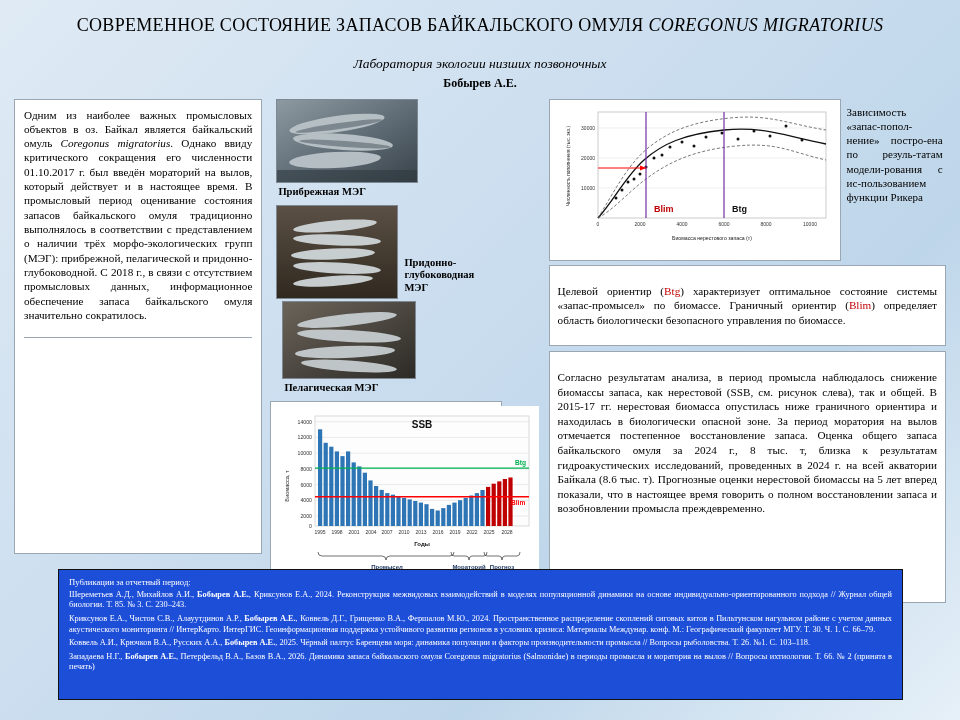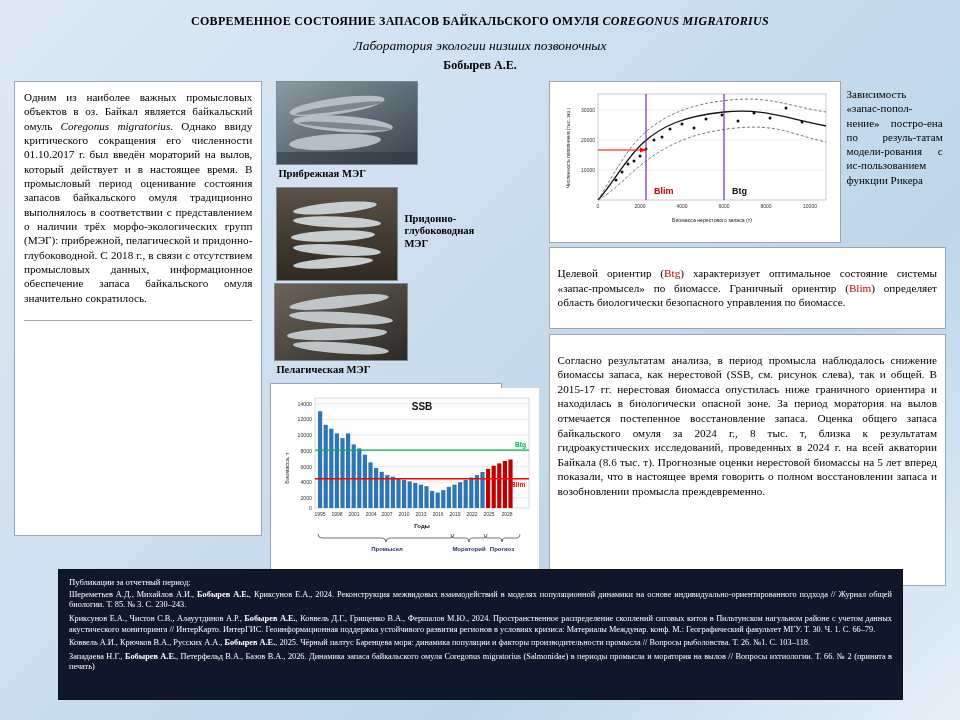--- a/index.html
+++ b/index.html
@@ -6,23 +6,23 @@
   body{
     width:960px;height:720px;overflow:hidden;
     background:linear-gradient(135deg,#dfeaf4 0%,#cfe0f0 35%,#bed6ea 70%,#e6f0f8 100%);
     font-family:"Liberation Serif", serif;
     color:#000;
   }
   .poster{position:relative;width:960px;height:720px;box-sizing:border-box;}
 
   
   .header{padding:14px 40px 2px 40px;text-align:center;}
-  .title{font-size:12px;font-weight:bold;letter-spacing:.3px;line-height:1.25;}
+  .title{font-size:18px;font-weight:normal;letter-spacing:.3px;line-height:1.25;}
   .title .ital{font-style:italic;}
-  .subtitle{font-size:13.5px;font-style:italic;margin-top:9px;}
+  .subtitle{font-size:13.5px;font-style:italic;margin-top:19px;}
   .author{font-size:12px;font-weight:bold;margin-top:4px;}
 
   
   .cols{display:flex;gap:8px;padding:6px 14px 0 14px;box-sizing:border-box;}
   .col-left{width:250px;}
   .col-mid{width:272px;}
   .col-right{width:400px;}
 
   .box{
     background:#fff;border:1px solid #9aa7b2;box-sizing:border-box;
@@ -49,21 +49,21 @@
 
   
   .chartbox{background:#fff;border:1px solid #9aa7b2;padding:4px;box-sizing:border-box;}
   .note{font-size:11.2px;line-height:1.3;text-align:justify;padding:18px 8px;}
   .accent-btg{color:#c00000;}
   .accent-blim{color:#c00000;}
 
   
   .refs{
     position:absolute;left:58px;top:569px;width:845px;height:131px;
-    background:#0f172a;color:#fff;border:1px solid #111;box-sizing:border-box;
+    background:#1d4ed8;color:#fff;border:1px solid #111;box-sizing:border-box;
     padding:7px 10px;font-size:8.3px;line-height:1.27;text-align:justify;
   }
   .refs .rhead{font-size:8.6px;margin-bottom:2px;}
   .refs p{margin:0 0 3px 0;}
   .refs b{font-weight:bold;}
 
   
   svg text{font-family:"Liberation Sans",sans-serif;}
 </style>
 </head>
@@ -111,21 +111,21 @@
             <g fill="#6f7a82" opacity="0.8">
               <ellipse cx="62" cy="26" rx="44" ry="3" transform="rotate(-8 62 26)"></ellipse>
               <ellipse cx="68" cy="44" rx="46" ry="3" transform="rotate(4 68 44)"></ellipse>
             </g>
             <rect x="0" y="70" width="140" height="12" fill="#2f3840" opacity="0.6"></rect>
           </svg>
         </div>
         <div class="cap">Прибрежная МЭГ</div>
       </div>
 
-      <div style="display:flex;align-items:flex-start;margin-left:6px;margin-top:2px;">
+      <div style="display:flex;align-items:flex-end;margin-left:6px;margin-top:2px;">
         <div class="photo ph2">
           <svg class="fishimg" viewBox="0 0 120 92" preserveAspectRatio="none">
             <defs>
               <linearGradient id="g2" x1="0" y1="0" x2="0" y2="1">
                 <stop offset="0%" stop-color="#5b5045"></stop>
                   <stop offset="100%" stop-color="#30291f"></stop>
               </linearGradient>
             </defs>
             <rect width="120" height="92" fill="url(#g2)"></rect>
             <g fill="#cfd6d8" opacity="0.95">
@@ -133,21 +133,21 @@
               <ellipse cx="60" cy="34" rx="44" ry="5.5" transform="rotate(2 60 34)"></ellipse>
               <ellipse cx="56" cy="48" rx="42" ry="5.5" transform="rotate(-2 56 48)"></ellipse>
               <ellipse cx="60" cy="62" rx="44" ry="5.5" transform="rotate(3 60 62)"></ellipse>
               <ellipse cx="56" cy="75" rx="40" ry="5" transform="rotate(-4 56 75)"></ellipse>
             </g>
           </svg>
         </div>
         <div class="cap small" style="width:84px;padding-left:6px;padding-top:26px;">Придонно-глубоководная МЭГ</div>
       </div>
 
-      <div style="margin-left:4px;margin-top:2px;">
+      <div style="margin-left:12px;margin-top:2px;">
         <div class="photo ph3">
           <svg class="fishimg" viewBox="0 0 132 76" preserveAspectRatio="none">
             <defs>
               <linearGradient id="g3" x1="0" y1="0" x2="1" y2="1">
                 <stop offset="0%" stop-color="#6b645a"></stop>
                   <stop offset="100%" stop-color="#2d2a26"></stop>
               </linearGradient>
             </defs>
             <rect width="132" height="76" fill="url(#g3)"></rect>
             <g fill="#c8cfd2" opacity="0.93">

